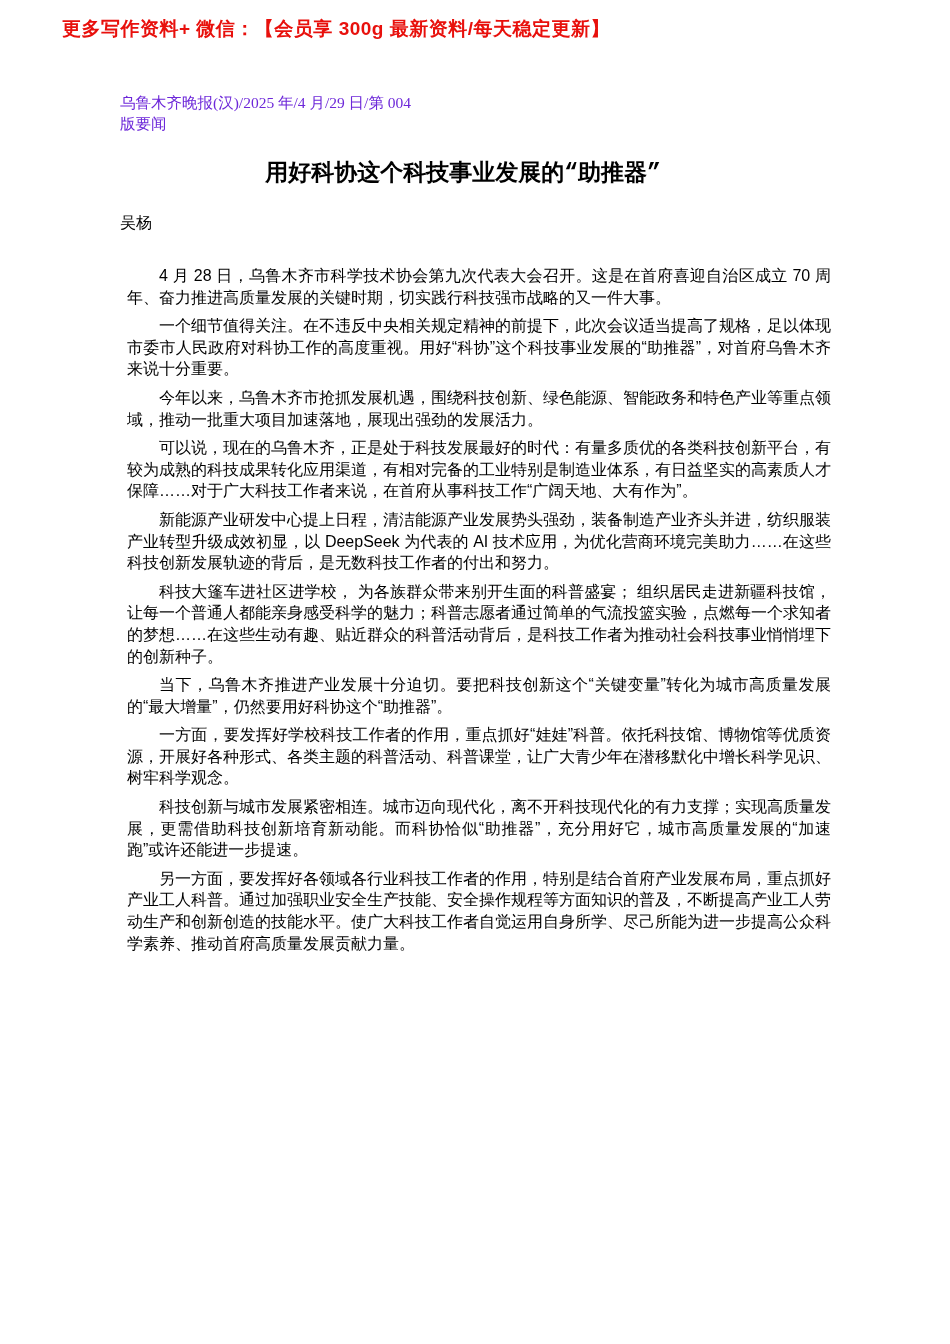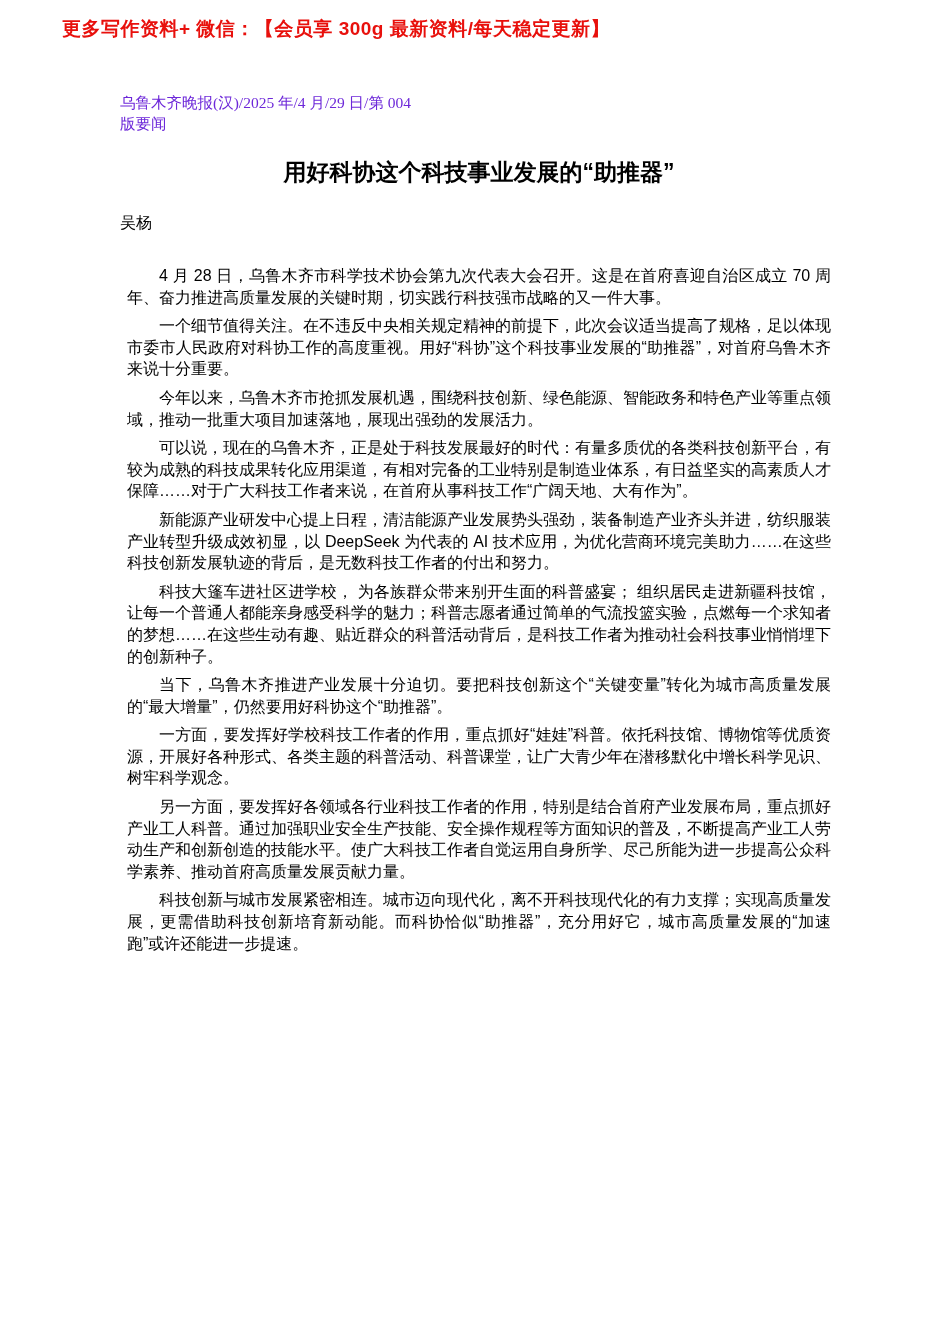--- a/index.html
+++ b/index.html
@@ -27,27 +27,28 @@
     position: absolute;
     left: 120px;
     top: 92px;
     font-family: "Liberation Serif", "DejaVu Serif", serif;
     font-size: 15.5px;
     line-height: 21px;
     color: #6d28d9;
   }
   .article-title {
     position: absolute;
-    left: 120px;
+    left: 104px;
     top: 157px;
     width: 718px;
     text-align: center;
     font-size: 23px;
     font-weight: bold;
     color: #000000;
+    font-family: Liberation Mono, monospace;
   }
   .article-author {
     position: absolute;
     left: 120px;
     top: 213px;
     width: 718px;
     text-align: left;
     font-size: 16px;
     color: #000000;
   }
@@ -133,22 +134,22 @@
 
   <div class="article-body">
     <p>4 月 28 日，乌鲁木齐市科学技术协会第九次代表大会召开。这是在首府喜迎自治区成立 70 周年、奋力推进高质量发展的关键时期，切实践行科技强市战略的又一件大事。</p>
     <p>一个细节值得关注。在不违反中央相关规定精神的前提下，此次会议适当提高了规格，足以体现市委市人民政府对科协工作的高度重视。用好“科协”这个科技事业发展的“助推器”，对首府乌鲁木齐来说十分重要。</p>
     <p>今年以来，乌鲁木齐市抢抓发展机遇，围绕科技创新、绿色能源、智能政务和特色产业等重点领域，推动一批重大项目加速落地，展现出强劲的发展活力。</p>
     <p>可以说，现在的乌鲁木齐，正是处于科技发展最好的时代：有量多质优的各类科技创新平台，有较为成熟的科技成果转化应用渠道，有相对完备的工业特别是制造业体系，有日益坚实的高素质人才保障……对于广大科技工作者来说，在首府从事科技工作“广阔天地、大有作为”。</p>
     <p>新能源产业研发中心提上日程，清洁能源产业发展势头强劲，装备制造产业齐头并进，纺织服装产业转型升级成效初显，以 DeepSeek 为代表的 AI 技术应用，为优化营商环境完美助力……在这些科技创新发展轨迹的背后，是无数科技工作者的付出和努力。</p>
     <p>科技大篷车进社区进学校， 为各族群众带来别开生面的科普盛宴； 组织居民走进新疆科技馆，让每一个普通人都能亲身感受科学的魅力；科普志愿者通过简单的气流投篮实验，点燃每一个求知者的梦想……在这些生动有趣、贴近群众的科普活动背后，是科技工作者为推动社会科技事业悄悄埋下的创新种子。</p>
     <p>当下，乌鲁木齐推进产业发展十分迫切。要把科技创新这个“关键变量”转化为城市高质量发展的“最大增量”，仍然要用好科协这个“助推器”。</p>
     <p>一方面，要发挥好学校科技工作者的作用，重点抓好“娃娃”科普。依托科技馆、博物馆等优质资源，开展好各种形式、各类主题的科普活动、科普课堂，让广大青少年在潜移默化中增长科学见识、树牢科学观念。</p>
+    <p>科技创新与城市发展紧密相连。城市迈向现代化，离不开科技现代化的有力支撑；实现高质量发展，更需借助科技创新培育新动能。而科协恰似“助推器”，充分用好它，城市高质量发展的“加速跑”或许还能进一步提速。</p>
     <p>另一方面，要发挥好各领域各行业科技工作者的作用，特别是结合首府产业发展布局，重点抓好产业工人科普。通过加强职业安全生产技能、安全操作规程等方面知识的普及，不断提高产业工人劳动生产和创新创造的技能水平。使广大科技工作者自觉运用自身所学、尽己所能为进一步提高公众科学素养、推动首府高质量发展贡献力量。</p>
-    <p>科技创新与城市发展紧密相连。城市迈向现代化，离不开科技现代化的有力支撑；实现高质量发展，更需借助科技创新培育新动能。而科协恰似“助推器”，充分用好它，城市高质量发展的“加速跑”或许还能进一步提速。</p>
   </div>
 
   <div class="page-indicator">第 1 页 共 1 页</div>
 
   <div class="library-name">灼灼文库</div>
 
   <div class="footer-divider"></div>
 
   <div class="cnki-watermark">
     <span class="cnki-logo-text">中国知网</span>

